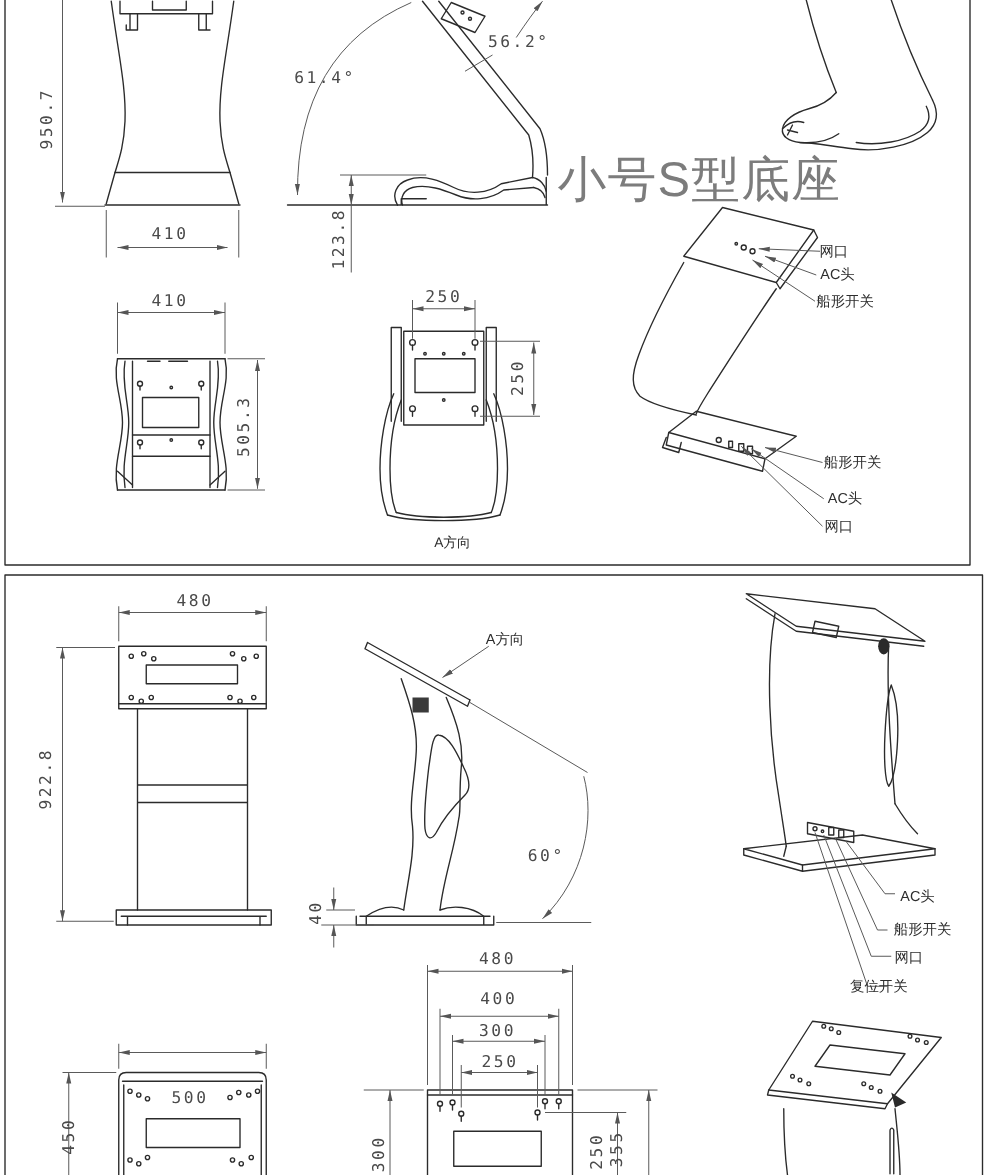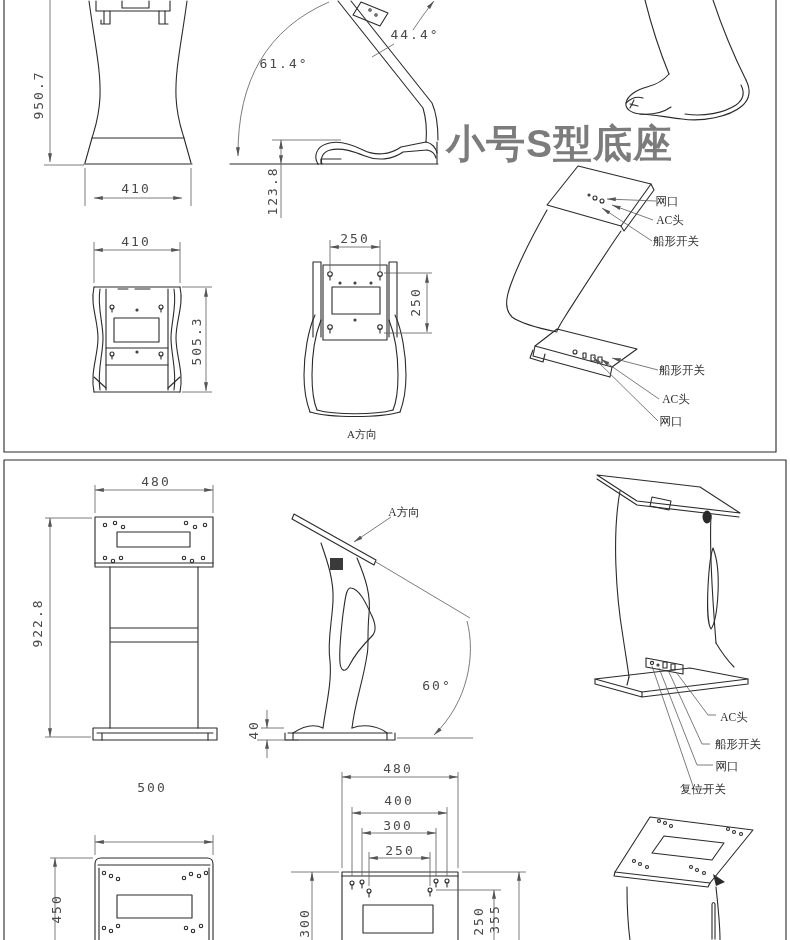--- a/index.html
+++ b/index.html
@@ -5,24 +5,24 @@
   html,body{margin:0;padding:0;background:#fff;}
   #stage{position:relative;width:790px;height:940px;background:#fff;overflow:hidden;
          font-family:"DejaVu Sans",sans-serif;}
   svg{position:absolute;left:0;display:block;}
   .o{stroke:#2b2b2b;stroke-width:1.1;fill:none;stroke-linecap:round;stroke-linejoin:round;}
   .d{stroke:#5a5a5a;stroke-width:0.8;fill:none;}
   .txt{position:absolute;color:#4a4a4a;font-family:"DejaVu Sans Mono",monospace;
        font-size:13px;letter-spacing:2px;white-space:nowrap;}
   .ctr{transform:translate(-50%,-50%);}
   .rot{transform:translate(-50%,-50%) rotate(-90deg);}
-  .lbl{position:absolute;color:#2d2d2d;font-family:Liberation Serif, serif;
+  .lbl{position:absolute;color:#2d2d2d;font-family:Liberation Sans, sans-serif;
        font-size:11.5px;white-space:nowrap;transform:translate(-50%,-50%);}
   .small{font-size:11px;}
-  #title{position:absolute;left:446px;top:117px;font-size:39px;font-weight:bold;
+  #title{position:absolute;left:446px;top:117px;font-size:39px;font-weight:normal;
          color:#7c7c7c;letter-spacing:1px;font-family:"Liberation Sans",sans-serif;}
 </style>
 </head>
 <body>
 
 <div id="stage">
 
 <svg style="top:0" width="790" height="455" viewBox="0 0 790 455">
   <defs>
     <marker id="a1" markerWidth="12" markerHeight="8" refX="11" refY="4" orient="auto-start-reverse">
@@ -328,42 +328,42 @@
     <path d="M713 419 L725 427 L716 431 Z" fill="#2a2a2a"></path>
     <path class="o" d="M627 432 C627 452 628 470 630 485 M716 432 C718 452 720 468 720 485"></path>
     <path class="o" d="M712 449 V484 M715 449 V484 M712 449 Q713.5 446 715 449"></path>
   </g>
 </svg>
 
 <div id="title">小号S型底座</div>
 
 <span class="txt rot" style="left:38px;top:95px">950.7</span>
 <span class="txt ctr" style="left:136px;top:188px">410</span>
-<span class="txt ctr" style="left:284px;top:63px">61.4°</span>
-<span class="txt ctr" style="left:415px;top:34px">44.4°</span>
+<span class="txt ctr" style="left:260px;top:63px">61.4°</span>
+<span class="txt ctr" style="left:415px;top:34px">56.2°</span>
 <span class="txt rot" style="left:272px;top:191px">123.8</span>
 <span class="txt ctr" style="left:136px;top:241px">410</span>
 <span class="txt rot" style="left:196px;top:341px">505.3</span>
 <span class="txt ctr" style="left:355px;top:238px">250</span>
 <span class="txt rot" style="left:415px;top:302px">250</span>
 <span class="lbl small" style="left:362px;top:434px">A方向</span>
 
 <span class="lbl" style="left:667px;top:201px">网口</span>
 <span class="lbl" style="left:670px;top:220px">AC头</span>
 <span class="lbl" style="left:676px;top:241px">船形开关</span>
 <span class="lbl" style="left:682px;top:370px">船形开关</span>
 <span class="lbl" style="left:676px;top:399px">AC头</span>
 <span class="lbl" style="left:671px;top:421px">网口</span>
 
 <span class="txt ctr" style="left:156px;top:481px">480</span>
 <span class="txt rot" style="left:37px;top:623px">922.8</span>
 <span class="lbl" style="left:404px;top:512px">A方向</span>
 <span class="txt ctr" style="left:437px;top:685px">60°</span>
 <span class="txt rot" style="left:253px;top:730px">40</span>
-<span class="txt ctr" style="left:152px;top:787px">500</span>
+<span class="txt ctr" style="left:152px;top:879px">500</span>
 <span class="txt rot" style="left:56px;top:909px">450</span>
 <span class="txt ctr" style="left:398px;top:768px">480</span>
 <span class="txt ctr" style="left:399px;top:800px">400</span>
 <span class="txt ctr" style="left:398px;top:825px">300</span>
 <span class="txt ctr" style="left:400px;top:850px">250</span>
 <span class="txt rot" style="left:304px;top:923px">300</span>
 <span class="txt rot" style="left:478px;top:921px">250</span>
 <span class="txt rot" style="left:494px;top:919px">355</span>
 
 <span class="lbl" style="left:734px;top:717px">AC头</span>

